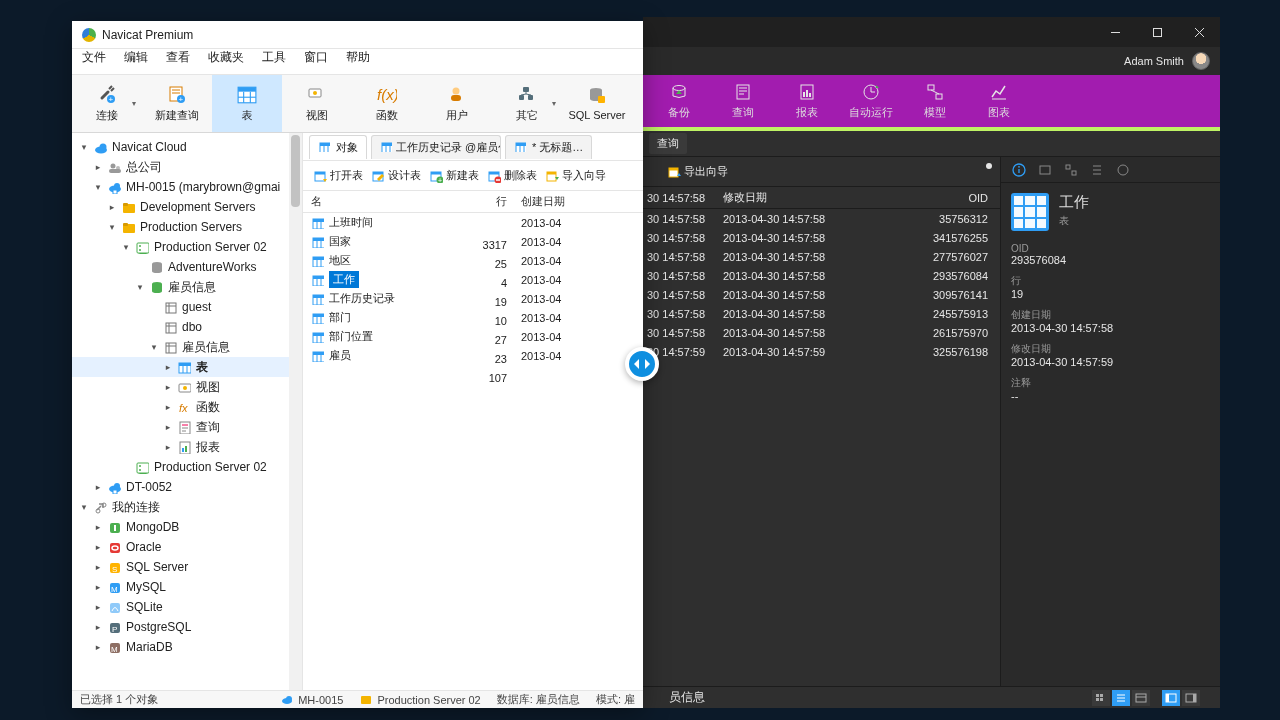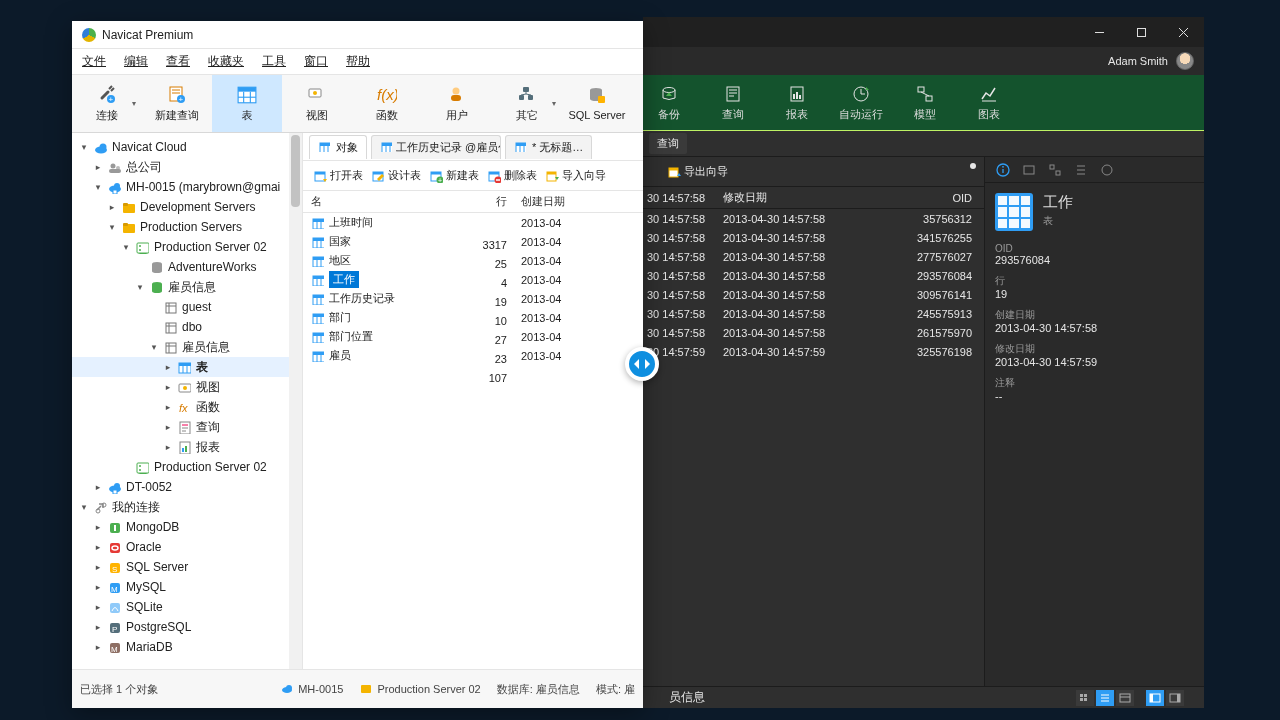--- a/index.html
+++ b/index.html
@@ -2,21 +2,21 @@
 <html><head>
 <meta charset="utf-8">
 <style>
 * { margin: 0; padding: 0; box-sizing: border-box; font-family: "Microsoft YaHei", "Segoe UI", sans-serif; }
 body { background: #0c1a29; width: 1280px; height: 720px; overflow: hidden; position: relative; }
 
 
 .light-window { position: absolute; left: 72px; top: 21px; width: 571px; height: 687px; background: #fff; box-shadow: 0 6px 24px rgba(0,0,0,.35); display: flex; flex-direction: column; font-size: 12px; color: #222; }
 .lw-titlebar { height: 28px; display: flex; align-items: center; padding: 0 10px; gap: 6px; border-bottom: 1px solid #e5e5e5; }
 .lw-titlebar .logo { width: 14px; height: 14px; border-radius: 50%; background: conic-gradient(#4bb04b 0 33%, #e2b400 33% 66%, #2f7ed8 66% 100%); }
-.lw-menubar { height: 26px; display: flex; align-items: center; gap: 18px; padding: 0 10px; border-bottom: 1px solid #e5e5e5; text-decoration: underline; }
+.lw-menubar { height: 26px; display: flex; align-items: flex-start; gap: 18px; padding: 0 10px; border-bottom: 1px solid #e5e5e5; }
 .lw-menubar span { cursor: default; }
 .lw-toolbar { height: 58px; display: flex; align-items: stretch; border-bottom: 1px solid #d8d8d8; background: #f7f7f7; }
 .lw-tool { width: 70px; display: flex; flex-direction: column; align-items: center; justify-content: center; gap: 3px; position: relative; }
 .lw-tool.active { background: #cfe8ff; }
 .lw-tool .ic { width: 22px; height: 20px; display: flex; align-items: center; justify-content: center; }
 .lw-tool .chev-sm { position: absolute; right: 6px; top: 24px; font-size: 8px; color: #666; }
 .lw-tool .lbl { font-size: 11px; }
 .ic svg { display: block; }
 
 .lw-body { flex: 1; display: flex; min-height: 0; }
@@ -42,31 +42,31 @@
 .lw-colhead .c2 { width: 54px; text-align: right; padding-right: 10px; }
 .lw-colhead .c3 { flex: 1; padding-left: 4px; }
 .lw-rows { flex: 1; }
 .lw-row { height: 19px; display: flex; align-items: center; font-size: 11px; }
 .lw-row .c1 { width: 160px; padding-left: 8px; display: flex; align-items: center; gap: 4px; overflow: hidden; }
 .lw-row .c2 { width: 54px; text-align: right; padding-right: 10px; margin-top: 44px; }
 .lw-row .c3 { flex: 1; padding-left: 4px; }
 .lw-row.sel .c1 .txt { background: #0078d7; color: #fff; padding: 1px 4px; }
 .ric { width: 14px; height: 14px; display: inline-flex; }
 
-.lw-status { height: 39px; border-top: 1px solid #e5e5e5; display: flex; align-items: center; font-size: 11px; color: #444; background: #f7f7f7; }
+.lw-status { height: 18px; border-top: 1px solid #e5e5e5; display: flex; align-items: center; font-size: 11px; color: #444; background: #f7f7f7; }
 .lw-status .seg { padding: 0 8px; display: flex; align-items: center; gap: 4px; }
 .lw-status .seg .sic { width: 14px; height: 14px; display: inline-flex; }
 
 
-.dark-window { position: absolute; left: 643px; top: 17px; right: 76px; height: 691px; background: #2f2f2f; color: #e6e6e6; display: flex; flex-direction: column; font-size: 12px; }
+.dark-window { position: absolute; left: 643px; top: 17px; right: 60px; height: 691px; background: #2f2f2f; color: #e6e6e6; display: flex; flex-direction: column; font-size: 12px; }
 .dw-titlebar { height: 30px; background: #202020; display: flex; align-items: center; justify-content: flex-end; }
 .dw-titlebar .winbtn { width: 42px; height: 100%; display: flex; align-items: center; justify-content: center; color: #ddd; font-size: 12px; }
 .dw-usrbar { height: 28px; background: #2a2a2a; display: flex; align-items: center; justify-content: flex-end; padding: 0 10px; gap: 8px; font-size: 11px; }
 .dw-usrbar .avatar { width: 18px; height: 18px; border-radius: 50%; background: radial-gradient(circle at 50% 35%, #f6d9b8 40%, #888 42%); border: 1px solid #666; }
-.dw-toolbar { height: 56px; background: #14532d; display: flex; align-items: center; gap: 12px; border-bottom: 1px solid #bef264; }
+.dw-toolbar { height: 56px; background: #a21caf; display: flex; align-items: center; padding-left: 10px; gap: 12px; border-bottom: 4px solid #bef264; }
 .dw-tool { width: 52px; display: flex; flex-direction: column; align-items: center; gap: 3px; font-size: 11px; color: #ddd; }
 .dw-tool .dic { width: 20px; height: 20px; display: flex; align-items: center; justify-content: center; }
 .dw-tabs { height: 26px; display: flex; align-items: center; padding-left: 6px; border-bottom: 1px solid #1c1c1c; font-size: 11px; }
 .dw-tab { padding: 3px 8px; background: #3a3a3a; margin-right: 4px; border-radius: 2px; }
 .dw-content { flex: 1; display: flex; min-height: 0; }
 .dw-left { flex: 1; display: flex; flex-direction: column; min-width: 0; }
 .dw-actionbar { height: 30px; display: flex; align-items: center; gap: 6px; padding: 0 24px; border-bottom: 1px solid #1c1c1c; }
 .dw-action { display: flex; align-items: center; gap: 3px; font-size: 11px; }
 .dw-action .aic { width: 14px; height: 14px; }
 .dw-colhead { height: 22px; display: flex; align-items: center; border-bottom: 1px solid #1c1c1c; font-size: 11px; }

